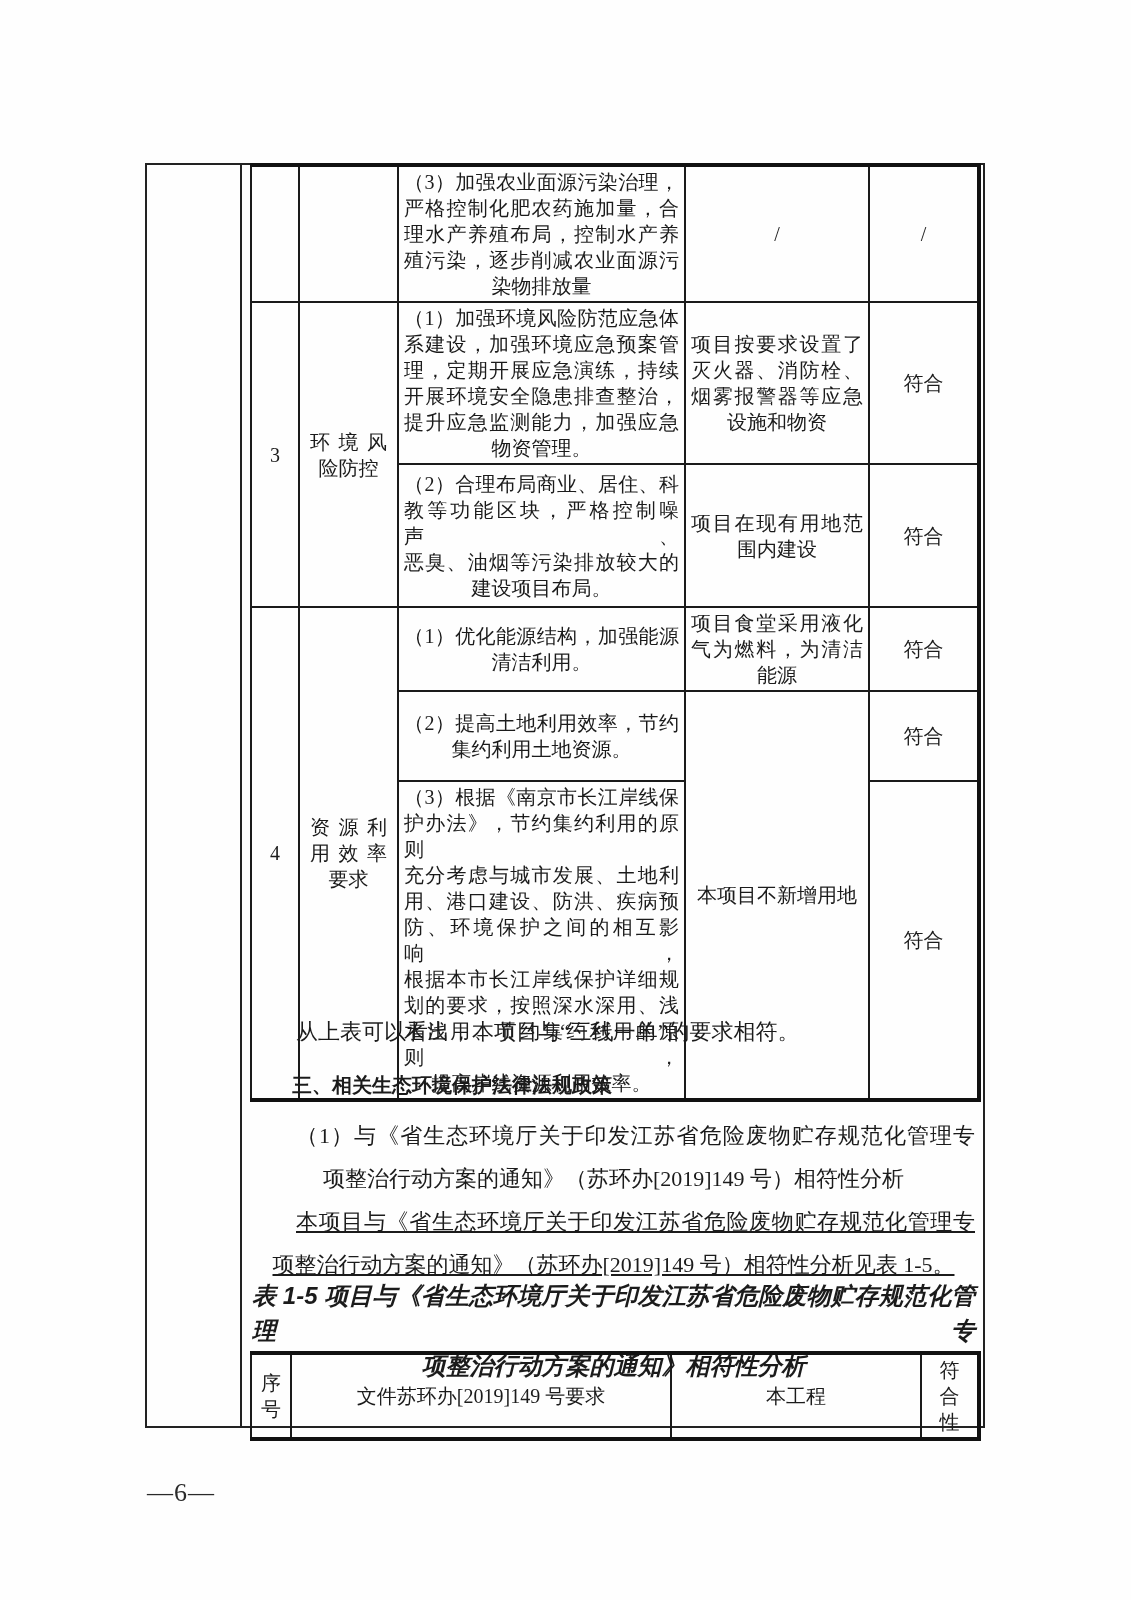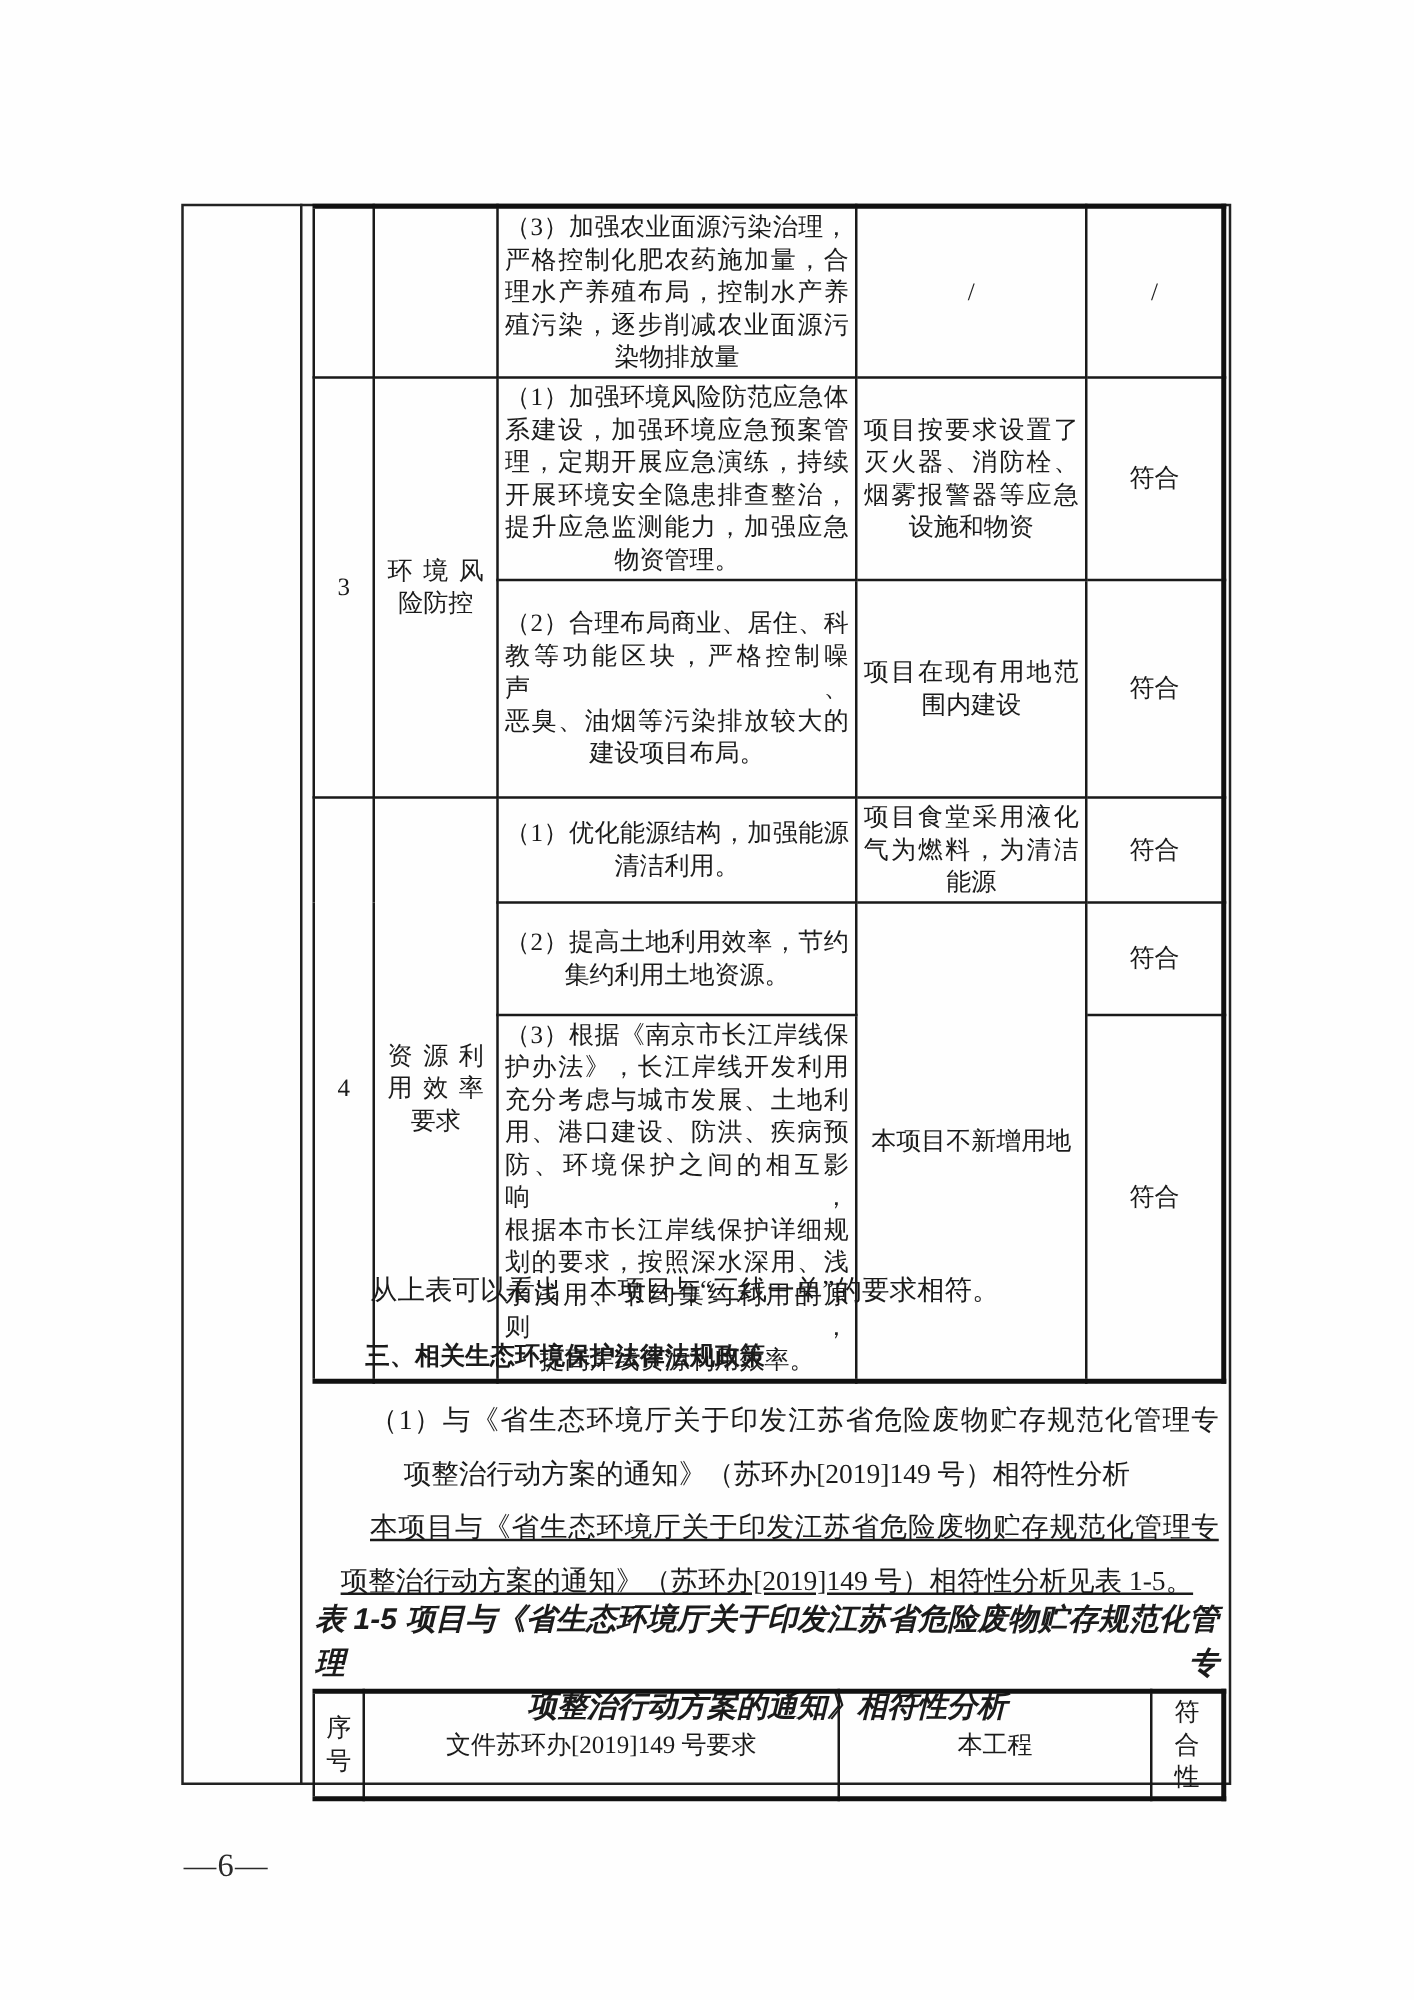--- a/index.html
+++ b/index.html
@@ -116,21 +116,21 @@
             <div class="lc">物资管理。</div>
           </td>
       <td>
             <div class="lj">项目按要求设置了</div>
             <div class="lj">灭火器、消防栓、</div>
             <div class="lj">烟雾报警器等应急</div>
             <div class="lc">设施和物资</div>
           </td>
       <td class="lc">符合</td>
     </tr>
-    <tr style="height:174px">
+    <tr style="height:143px">
       <td>
             <div class="lj">（2）合理布局商业、居住、科</div>
             <div class="lj">教等功能区块，严格控制噪声、</div>
             <div class="lj">恶臭、油烟等污染排放较大的</div>
             <div class="lc">建设项目布局。</div>
           </td>
       <td>
             <div class="lj">项目在现有用地范</div>
             <div class="lc">围内建设</div>
           </td>
@@ -158,21 +158,21 @@
       <td>
             <div class="lj">（2）提高土地利用效率，节约</div>
             <div class="lc">集约利用土地资源。</div>
           </td>
       <td rowspan="2" class="lc">本项目不新增用地</td>
       <td class="lc">符合</td>
     </tr>
     <tr style="height:236px">
       <td>
             <div class="lj">（3）根据《南京市长江岸线保</div>
-            <div class="lj">护办法》，长江岸线开发利用</div>
+            <div class="lj">护办法》，节约集约利用的原则</div>
             <div class="lj">充分考虑与城市发展、土地利</div>
             <div class="lj">用、港口建设、防洪、疾病预</div>
             <div class="lj">防、环境保护之间的相互影响，</div>
             <div class="lj">根据本市长江岸线保护详细规</div>
             <div class="lj">划的要求，按照深水深用、浅</div>
             <div class="lj">水浅用、节约集约利用的原则，</div>
             <div class="lc">提高岸线资源利用效率。</div>
           </td>
       <td class="lc">符合</td>
     </tr>

